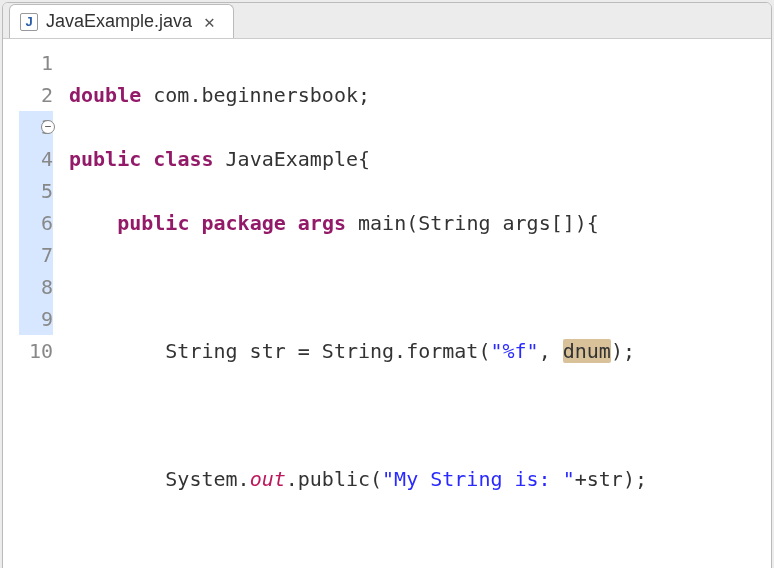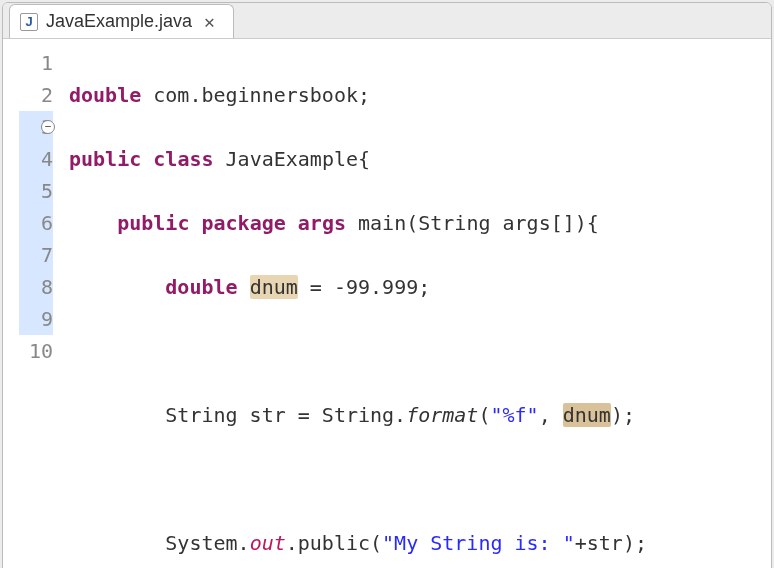--- a/index.html
+++ b/index.html
@@ -95,21 +95,21 @@
   .code {
     font-family: Menlo, Consolas, monospace;
     font-size: 20px;
     line-height: 32px;
     white-space: pre;
     flex: 1;
     padding-left: 6px;
   }
   .code .line { height: 32px; display: block; }
   .k  { color: #931a68; font-weight: 600; }
-  .mi { color: #333; font-style: italic; }    
+  .mi { color: #333; }    
   .fld{ color: #be185d; font-style: italic; } 
   .s  { color: #2a2aff; }                        
   .hlvar { background: #e8d6b3; border-radius: 2px; }
   .hlvar2{ background: #d9c29a; border-radius: 2px; }
 </style>
 </head>
 <body>
 
 <div class="editor-panel">
   <div class="tabbar">
@@ -134,21 +134,20 @@
       <div class="ln hl">6</div>
       <div class="ln hl">7</div>
       <div class="ln hl">8</div>
       <div class="ln hl">9</div>
       <div class="ln">10</div>
     </div>
     <div class="code">
 <span class="line"><span class="k">double</span><span> com.beginnersbook;</span></span>
 <span class="line"><span class="k">public</span> <span class="k">class</span><span> JavaExample{</span></span>
 <span class="line">    <span class="k">public</span> <span class="k">package</span> <span class="k">args</span><span> main(String args[]){</span></span>
-<span class="line">        <span class="k">double</span> <span class="hlvar">dnum</span><span> = -99.999;</span></span>
 <span class="line"> </span>
 <span class="line">        <span>String str = String.</span><span class="mi">format</span><span>(</span><span class="s">"%f"</span><span>, </span><span class="hlvar2">dnum</span><span>);</span></span>
 <span class="line"> </span>
 <span class="line">        <span>System.</span><span class="fld">out</span><span>.public(</span><span class="s">"My String is: "</span><span>+str);</span></span>
 
 
     </div>
   </div>
 </div>
 

